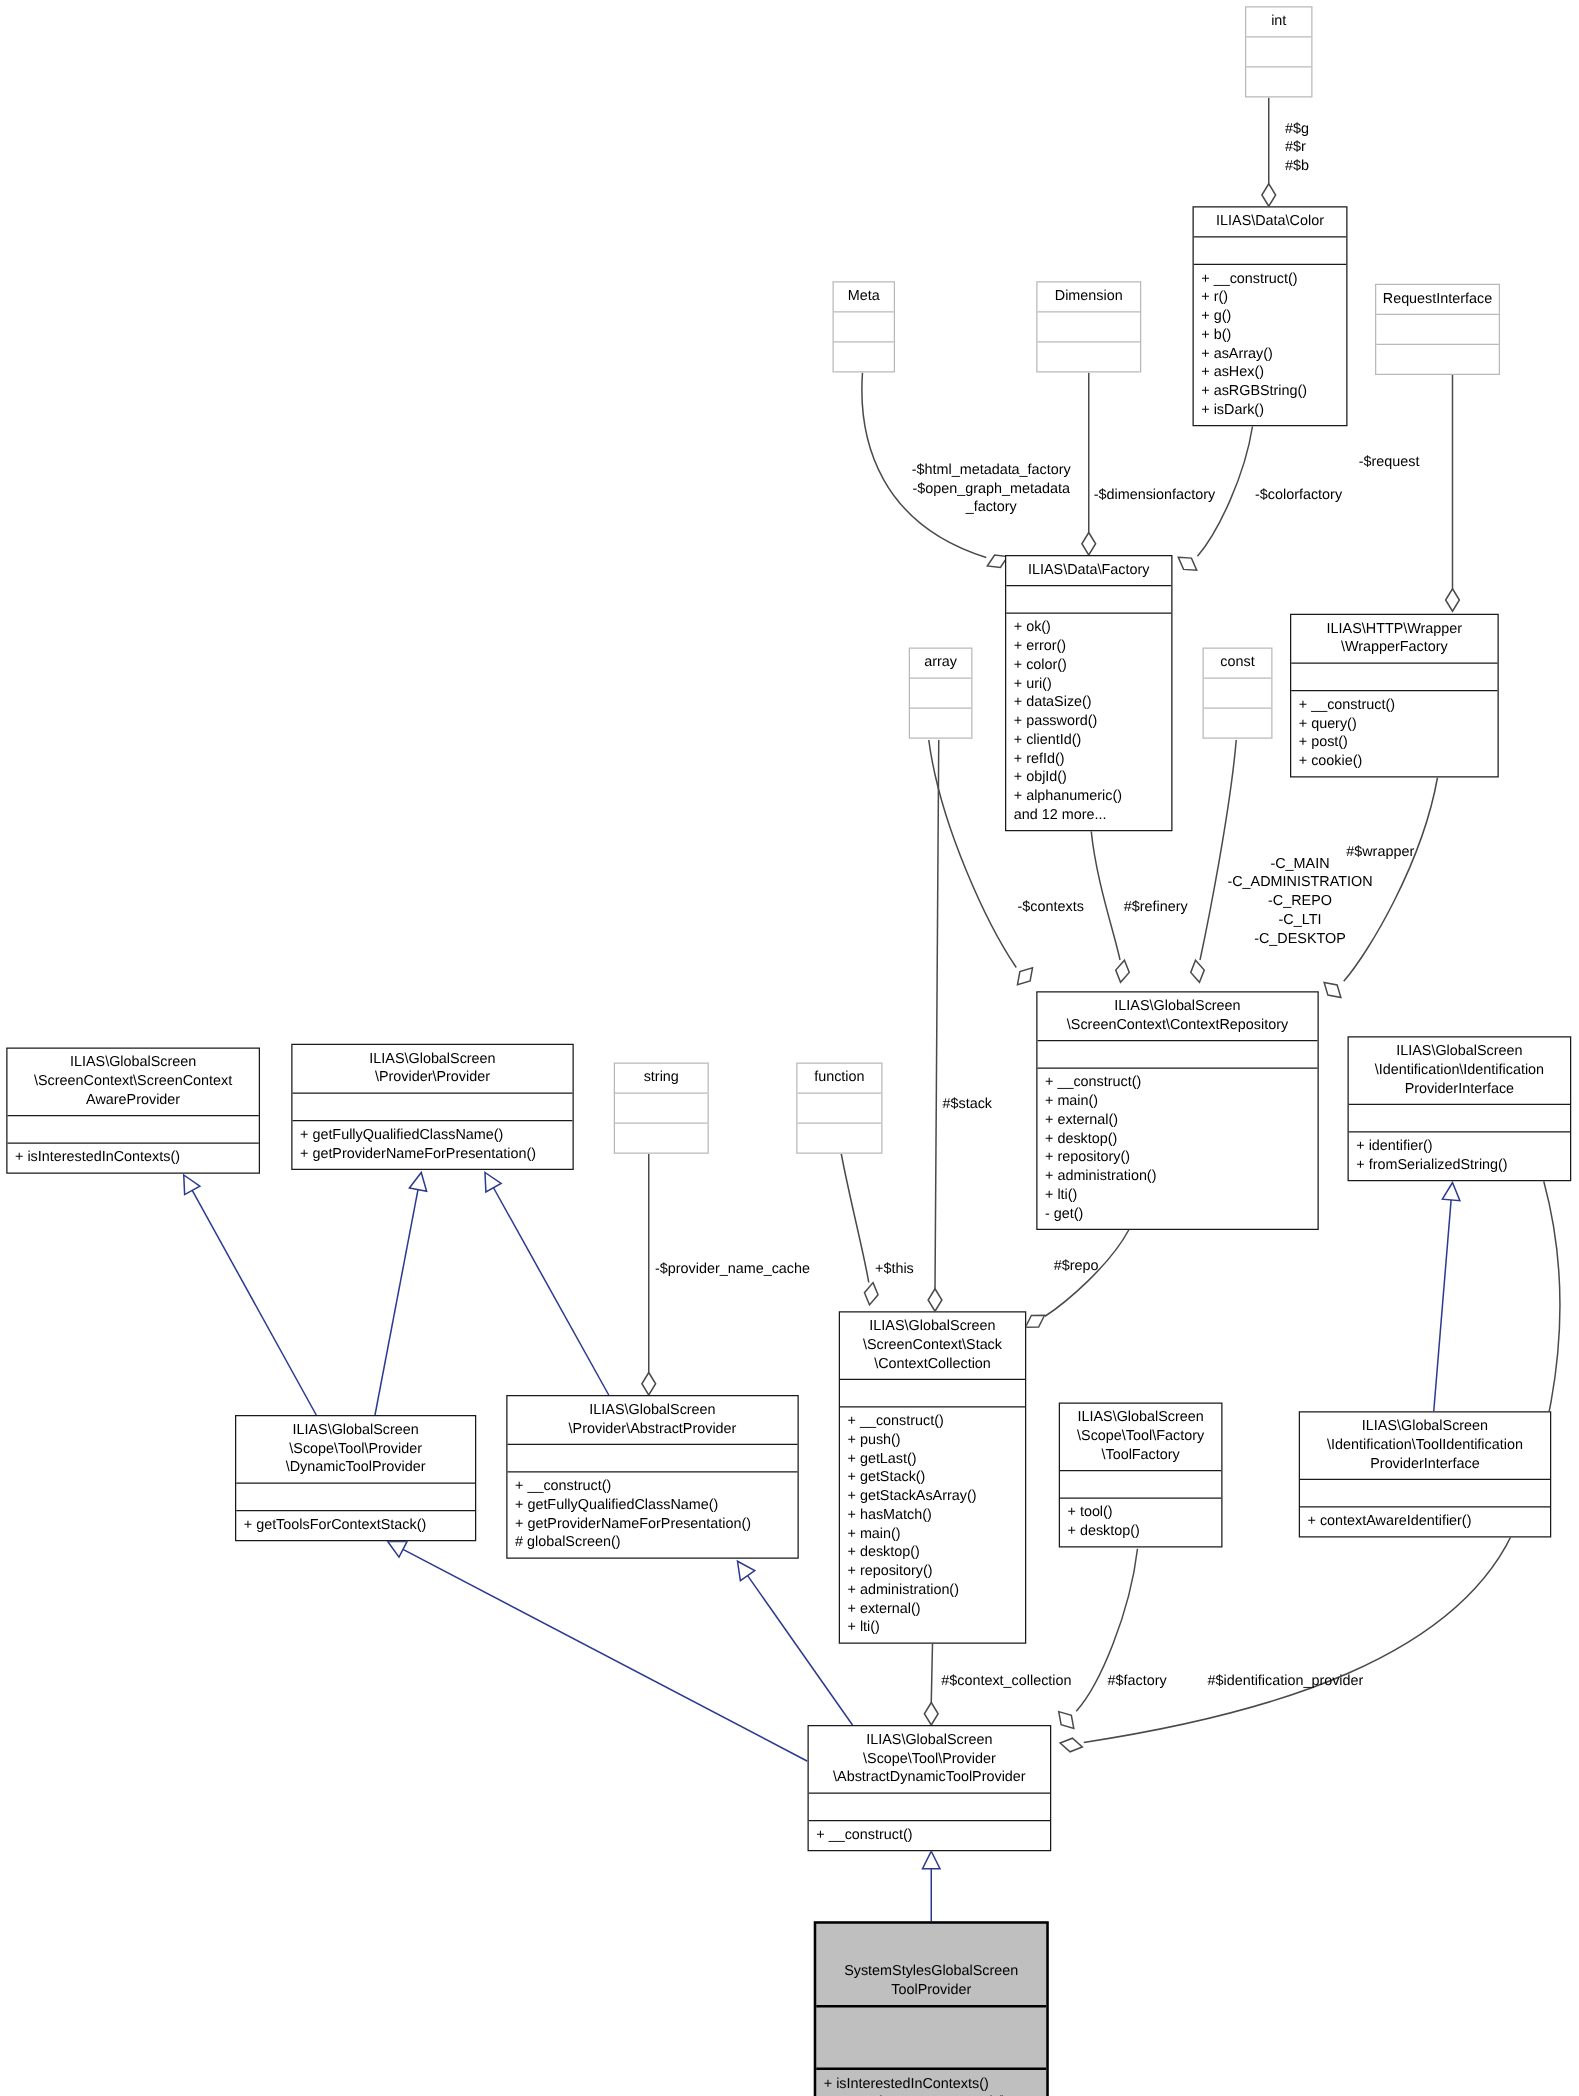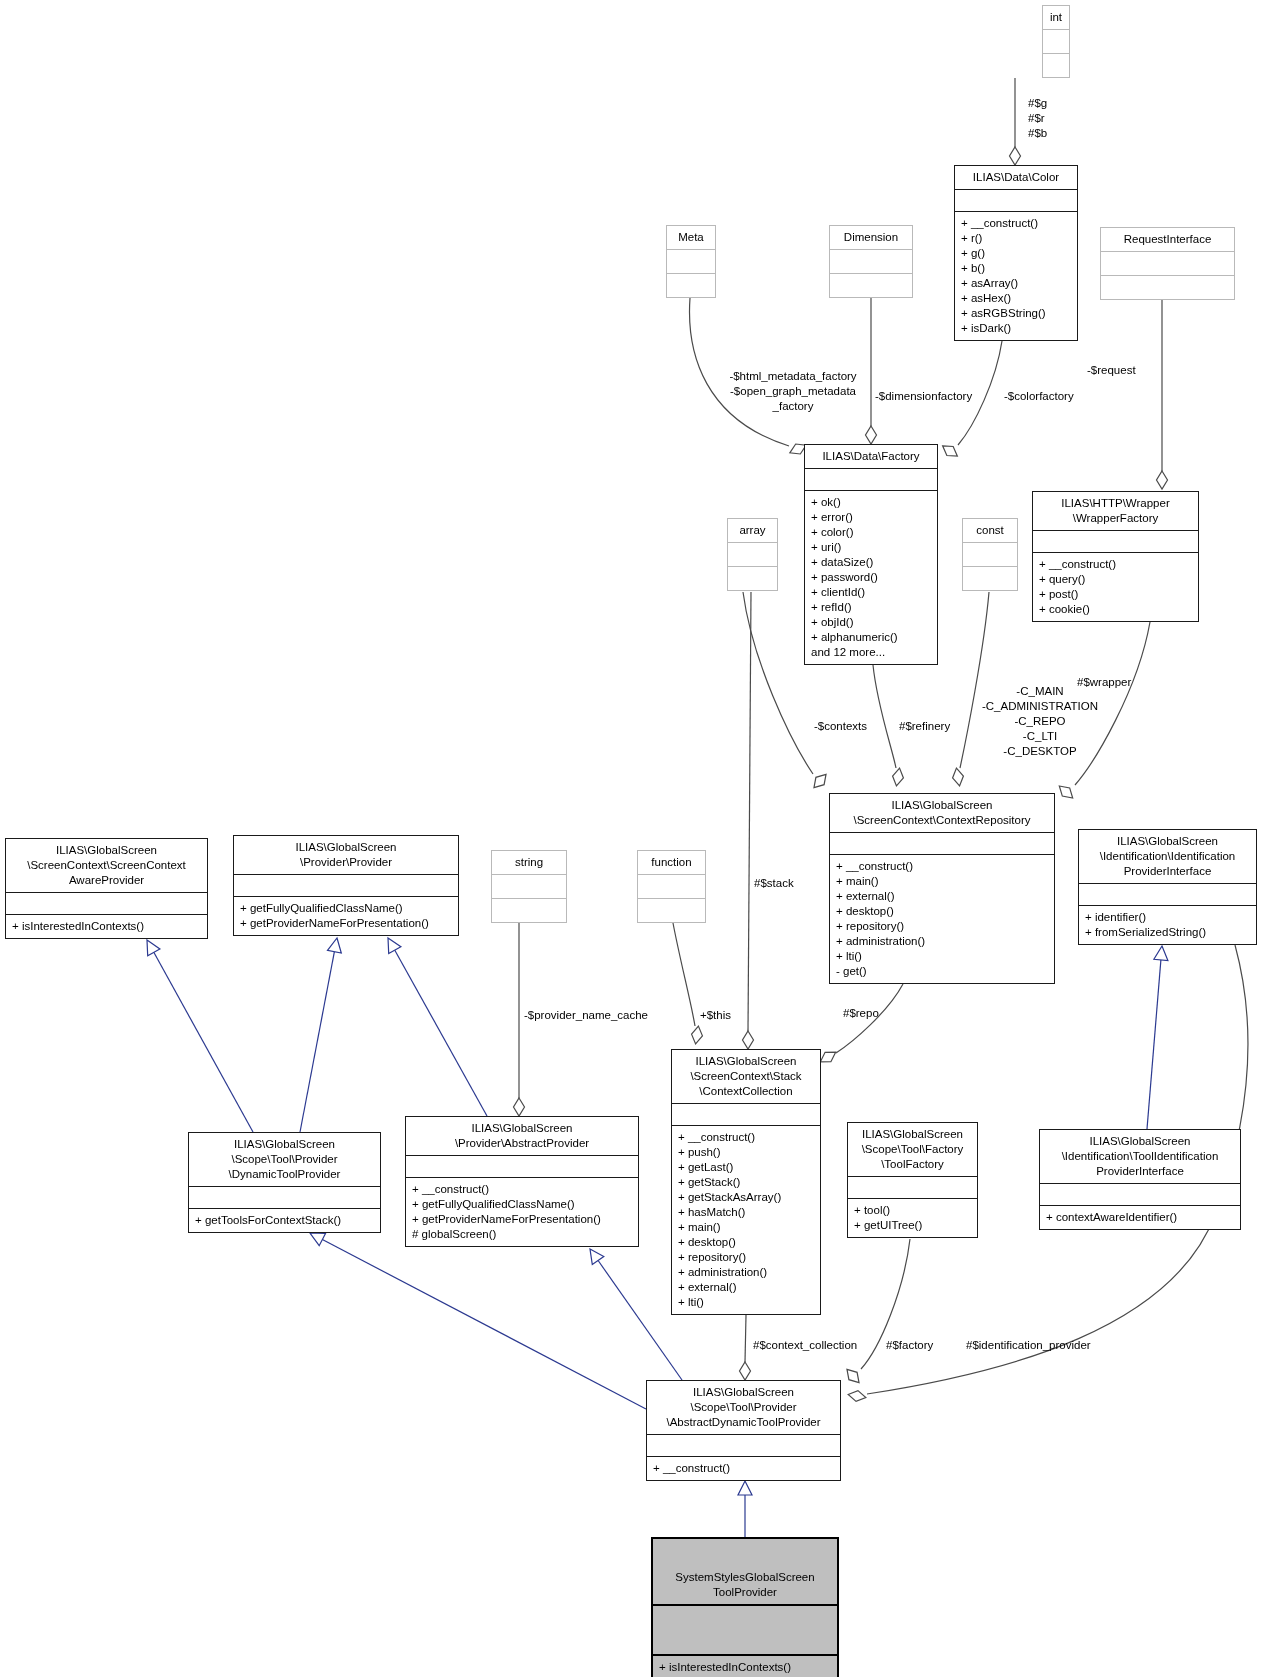--- a/index.html
+++ b/index.html
@@ -161,36 +161,36 @@
     <g>
       <path class="inh" d="M1147,1129 L1160.9,959.9"></path>
       <polygon class="tri" points="1162,946 1167.9,960.5 1153.9,959.3"></polygon>
     </g>
     <g>
       <path class="inh" d="M745,1537 L745,1495"></path>
       <polygon class="tri" points="745,1481 752,1495 738,1495"></polygon>
     </g>
   </svg>
 
-  <div class="box type" style="left:1042px;top:5px;width:28px">
+  <div class="box type" style="left:996px;top:5px;width:54px">
     <div class="t">int</div>
     <div class="a"></div>
     <div class="m"></div>
   </div>
   <div class="box type" style="left:666px;top:225px;width:50px">
     <div class="t">Meta</div>
     <div class="a"></div>
     <div class="m"></div>
   </div>
   <div class="box type" style="left:829px;top:225px;width:84px">
     <div class="t">Dimension</div>
     <div class="a"></div>
     <div class="m"></div>
   </div>
-  <div class="box type" style="left:1100px;top:227px;width:135px">
+  <div class="box type" style="left:1100px;top:227px;width:100px">
     <div class="t">RequestInterface</div>
     <div class="a"></div>
     <div class="m"></div>
   </div>
   <div class="box type" style="left:727px;top:518px;width:51px">
     <div class="t">array</div>
     <div class="a"></div>
     <div class="m"></div>
   </div>
   <div class="box type" style="left:962px;top:518px;width:56px">
@@ -297,21 +297,21 @@
 + administration()
 + external()
 + lti()</div>
   </div>
   <div class="box cls" style="left:847px;top:1122px;width:131px">
     <div class="t">ILIAS\GlobalScreen
 \Scope\Tool\Factory
 \ToolFactory</div>
     <div class="a"></div>
     <div class="m">+ tool()
-+ getUITree()</div>
++ desktop()</div>
   </div>
   <div class="box cls" style="left:188px;top:1132px;width:193px">
     <div class="t">ILIAS\GlobalScreen
 \Scope\Tool\Provider
 \DynamicToolProvider</div>
     <div class="a"></div>
     <div class="m">+ getToolsForContextStack()</div>
   </div>
   <div class="box cls" style="left:405px;top:1116px;width:234px">
     <div class="t">ILIAS\GlobalScreen

